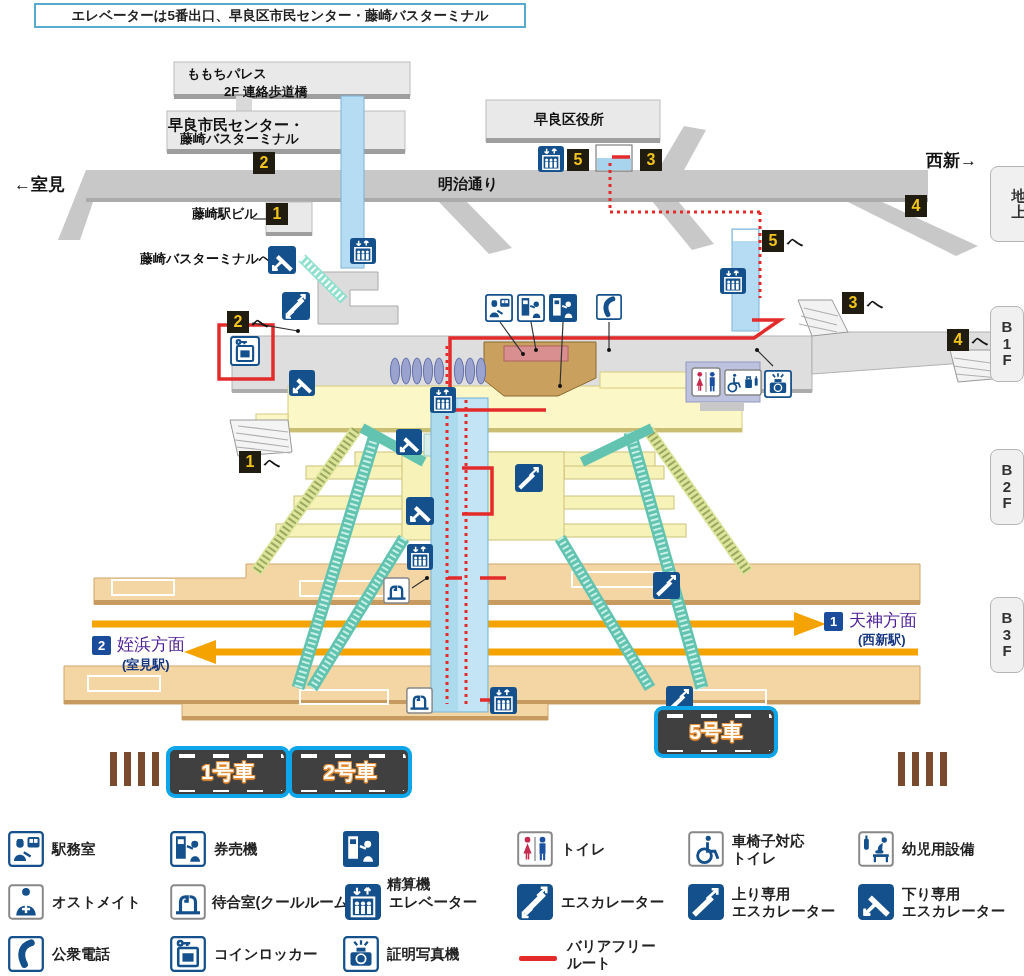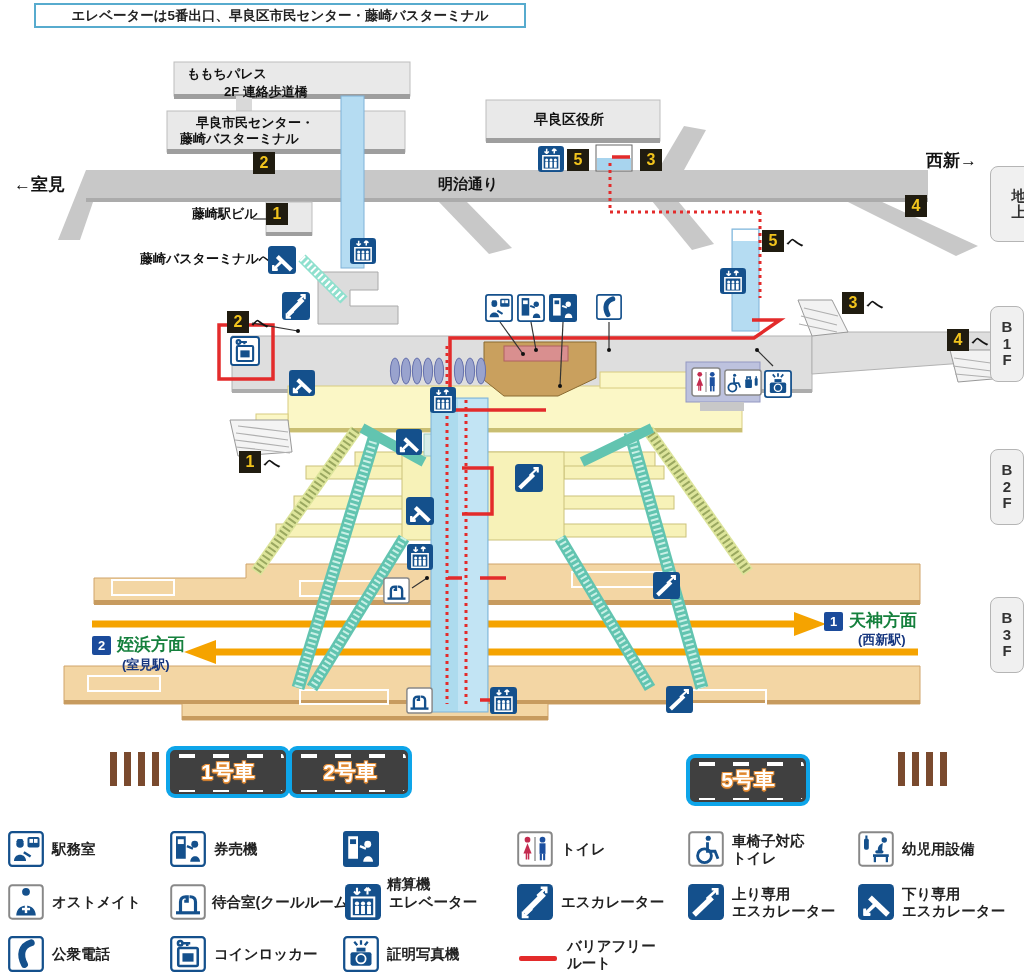--- a/index.html
+++ b/index.html
@@ -9,21 +9,21 @@
   .lbl{position:absolute;font-weight:bold;color:#111;white-space:nowrap;line-height:1.15;}
   .badge{position:absolute;width:22px;height:22px;background:#201c10;color:#F2C41D;
          font-weight:bold;font-size:16px;display:flex;align-items:center;justify-content:center;}
   .he{position:absolute;font-weight:bold;font-size:16px;color:#111;}
   .ftag{position:absolute;width:32px;height:74px;background:#F0F0F0;border:1px solid #B5B5B5;
         border-radius:8px;display:flex;align-items:center;justify-content:center;}
   .ftag span{display:block;width:17px;word-break:break-all;text-align:center;
              font-weight:bold;font-size:15px;line-height:1.1;color:#333;}
   .pbadge{position:absolute;width:19px;height:19px;background:#1B4B9B;color:#fff;border-radius:2px;
           font-weight:bold;font-size:13px;display:flex;align-items:center;justify-content:center;}
-  .plabel{position:absolute;font-weight:bold;font-size:17px;color:#15803d;white-space:nowrap;}
+  .plabel{position:absolute;font-weight:normal;font-size:17px;color:#4c1d95;white-space:nowrap;}
   .psub{position:absolute;font-weight:bold;font-size:13px;color:#16367F;white-space:nowrap;}
   .car{position:absolute;width:116px;height:44px;background:#404040;border:4px solid #0ea5e9;
        border-radius:9px;display:flex;align-items:center;justify-content:center;}
   .car .doors{position:absolute;inset:2px;border-radius:6px;
        background-image:repeating-linear-gradient(90deg,#fff 0 16px,rgba(0,0,0,0) 16px 34px),
                         repeating-linear-gradient(90deg,#fff 0 16px,rgba(0,0,0,0) 16px 34px);
        background-size:100% 4px,100% 4px;background-position:7px 2px,7px 38px;background-repeat:no-repeat;}
   .car .num{position:relative;font-weight:bold;font-size:21px;color:#fff;
        text-shadow:-1px -1px 0 #E8923C,1px -1px 0 #E8923C,-1px 1px 0 #E8923C,1px 1px 0 #E8923C,0 2px 1px #d9832f;}
   .ties{position:absolute;width:54px;height:34px;
@@ -372,21 +372,21 @@
         <circle cx="427" cy="578" r="2" fill="#111" stroke="none"></circle>
   </g>
 </svg>
 
 <div class="banner">
   <span>エレベーターは5番出口、早良区市民センター・藤崎バスターミナル</span>
 </div>
 
 <div class="lbl" style="left:187px;top:67px;font-size:13px;">ももちパレス</div>
 <div class="lbl" style="left:224px;top:85px;font-size:13px;">2F 連絡歩道橋</div>
-<div class="lbl" style="left:196px;top:116px;font-size:13px;">早良市民センター・</div>
+<div class="lbl" style="left:168px;top:116px;font-size:15px;">早良市民センター・</div>
 <div class="lbl" style="left:180px;top:132px;font-size:13px;">藤崎バスターミナル</div>
 <div class="lbl" style="left:534px;top:111px;font-size:14px;">早良区役所</div>
 <div class="lbl" style="left:438px;top:175px;font-size:15px;">明治通り</div>
 <div class="lbl" style="left:14px;top:175px;font-size:17px;">←室見</div>
 <div class="lbl" style="left:926px;top:151px;font-size:17px;">西新→</div>
 <div class="lbl" style="left:192px;top:207px;font-size:13px;">藤崎駅ビル</div>
 <div class="lbl" style="left:140px;top:252px;font-size:13px;">藤崎バスターミナルへ</div>
 
 <div class="badge" style="left:253px;top:152px;">2</div>
 <div class="badge" style="left:266px;top:203px;">1</div>
@@ -500,21 +500,21 @@
 <div class="ties" style="left:110px;top:752px;"></div>
 <div class="ties" style="left:898px;top:752px;"></div>
 <div class="car" style="left:166px;top:746px;">
       <div class="doors"></div>
       <span class="num">1号車</span>
     </div>
 <div class="car" style="left:288px;top:746px;">
       <div class="doors"></div>
       <span class="num">2号車</span>
     </div>
-<div class="car" style="left:654px;top:754px;margin-left:32px;">
+<div class="car" style="left:654px;top:706px;">
       <div class="doors"></div>
       <span class="num">5号車</span>
     </div>
 
 <svg class="leg-ico" style="left:8px;top:831px;">
       <use href="#i-office" width="36" height="36"></use>
     </svg>
 <div class="leg-lbl" style="left:52px;top:841px;">駅務室</div>
 <svg class="leg-ico" style="left:170px;top:831px;">
       <use href="#i-tvm" width="36" height="36"></use>

